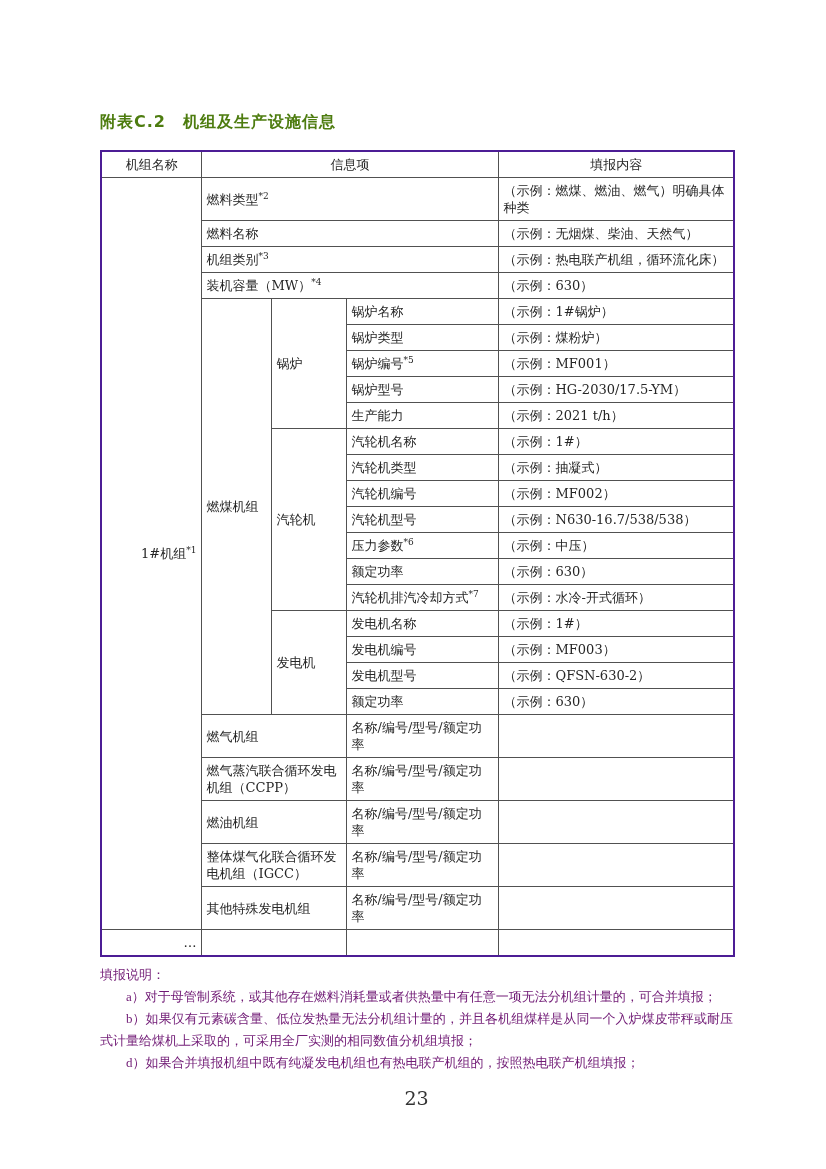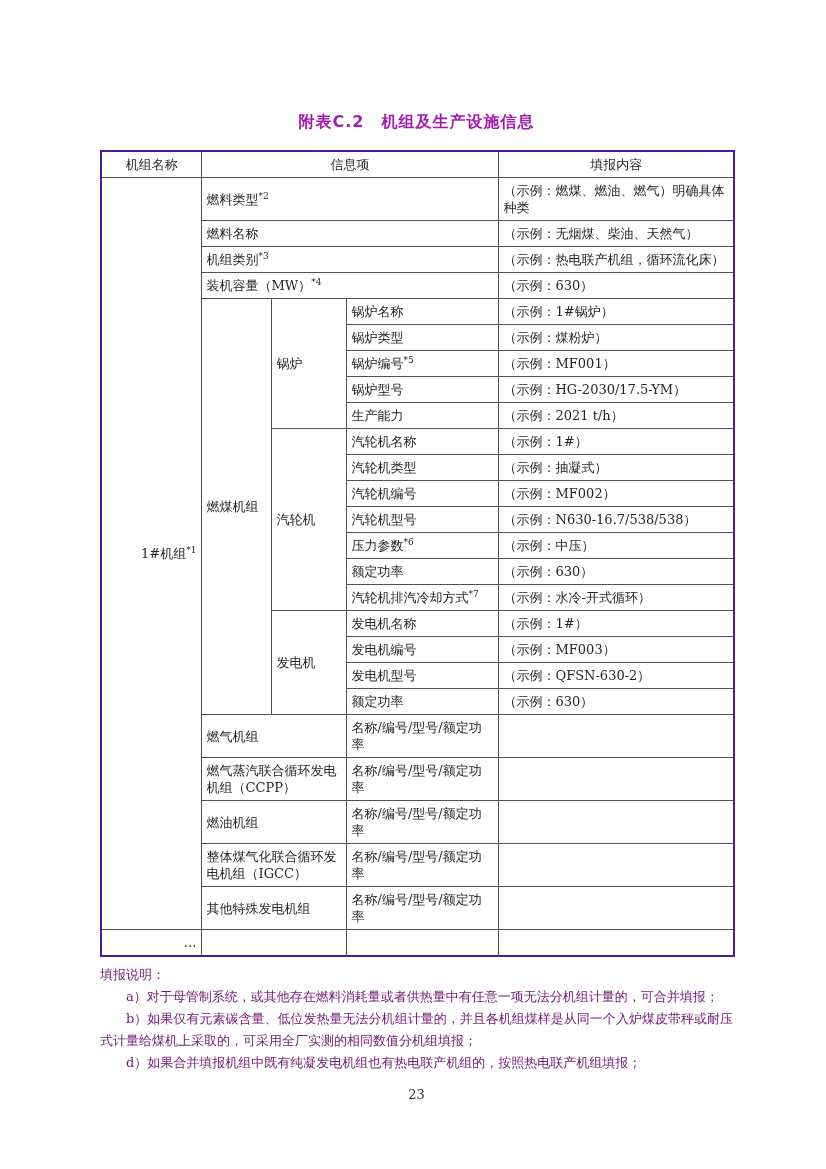--- a/index.html
+++ b/index.html
@@ -8,25 +8,25 @@
     width: 826px; height: 1169px;
     font-family: "DejaVu Serif", "Liberation Serif", serif;
     color: #262626;
     position: relative;
     overflow: hidden;
   }
   .page {
     padding: 112px 93px 0 100px; 
   }
   .doc-title {
-    text-align: center;
+    text-align: left;
     font-family: "DejaVu Sans", "Liberation Sans", sans-serif;
     font-weight: bold;
     font-size: 16px;
-    color: #a21caf;
+    color: #4d7c0f;
     letter-spacing: 1px;
   }
   table.unit-table {
     margin-top: 17px;
     width: 633px;
     border-collapse: collapse;
     table-layout: fixed;
     border: 2px solid #4c1d95;
   }
   table.unit-table td {
@@ -50,25 +50,25 @@
     vertical-align: super;
   }
   .notes {
     margin-top: 7px;
     width: 633px;
     font-size: 13px;
     line-height: 22px;
     color: #701a75;
   }
   .notes p { text-align: justify; }
-  .notes p.ind { text-indent: 2em; }
+  .notes p.ind { text-indent: 2em; font-family: Liberation Serif, serif; }
   .pageno {
     text-align: center;
     margin-top: 13px;
-    font-size: 13px;
+    font-size: 19px;
     color: #333;
   }
 </style>
 </head>
 <body>
 
 <div class="page">
 
   <div class="doc-title">附表C.2　机组及生产设施信息</div>
 

